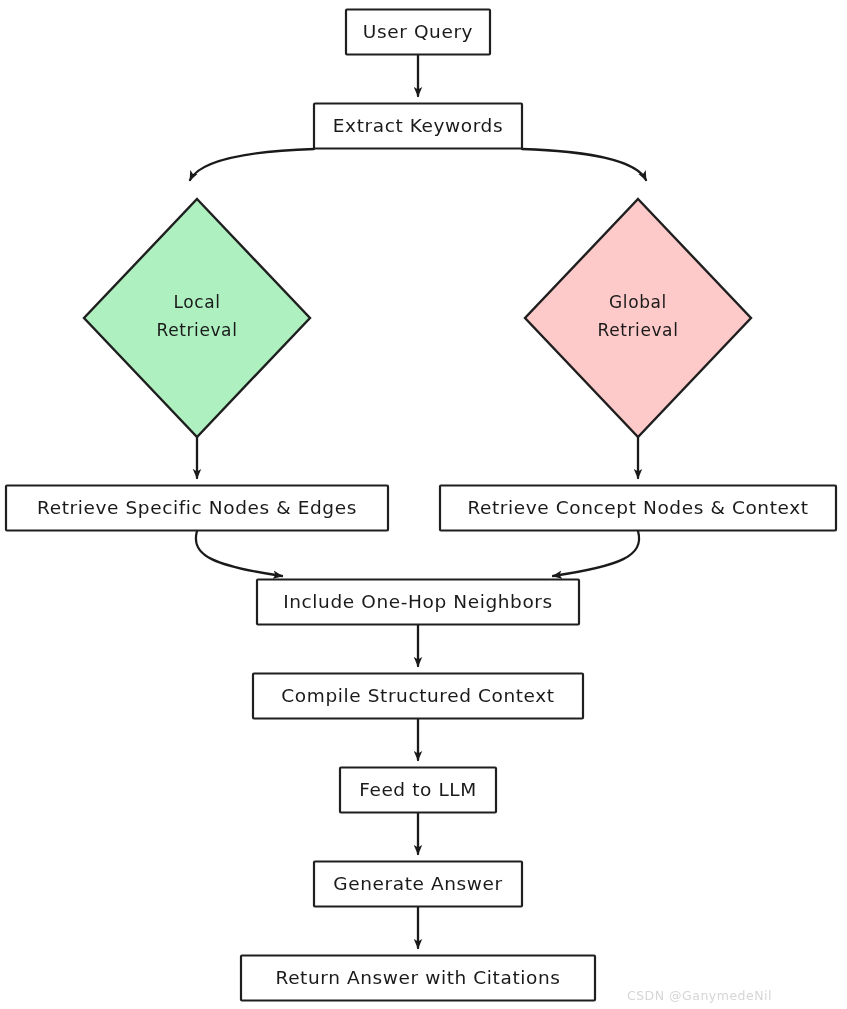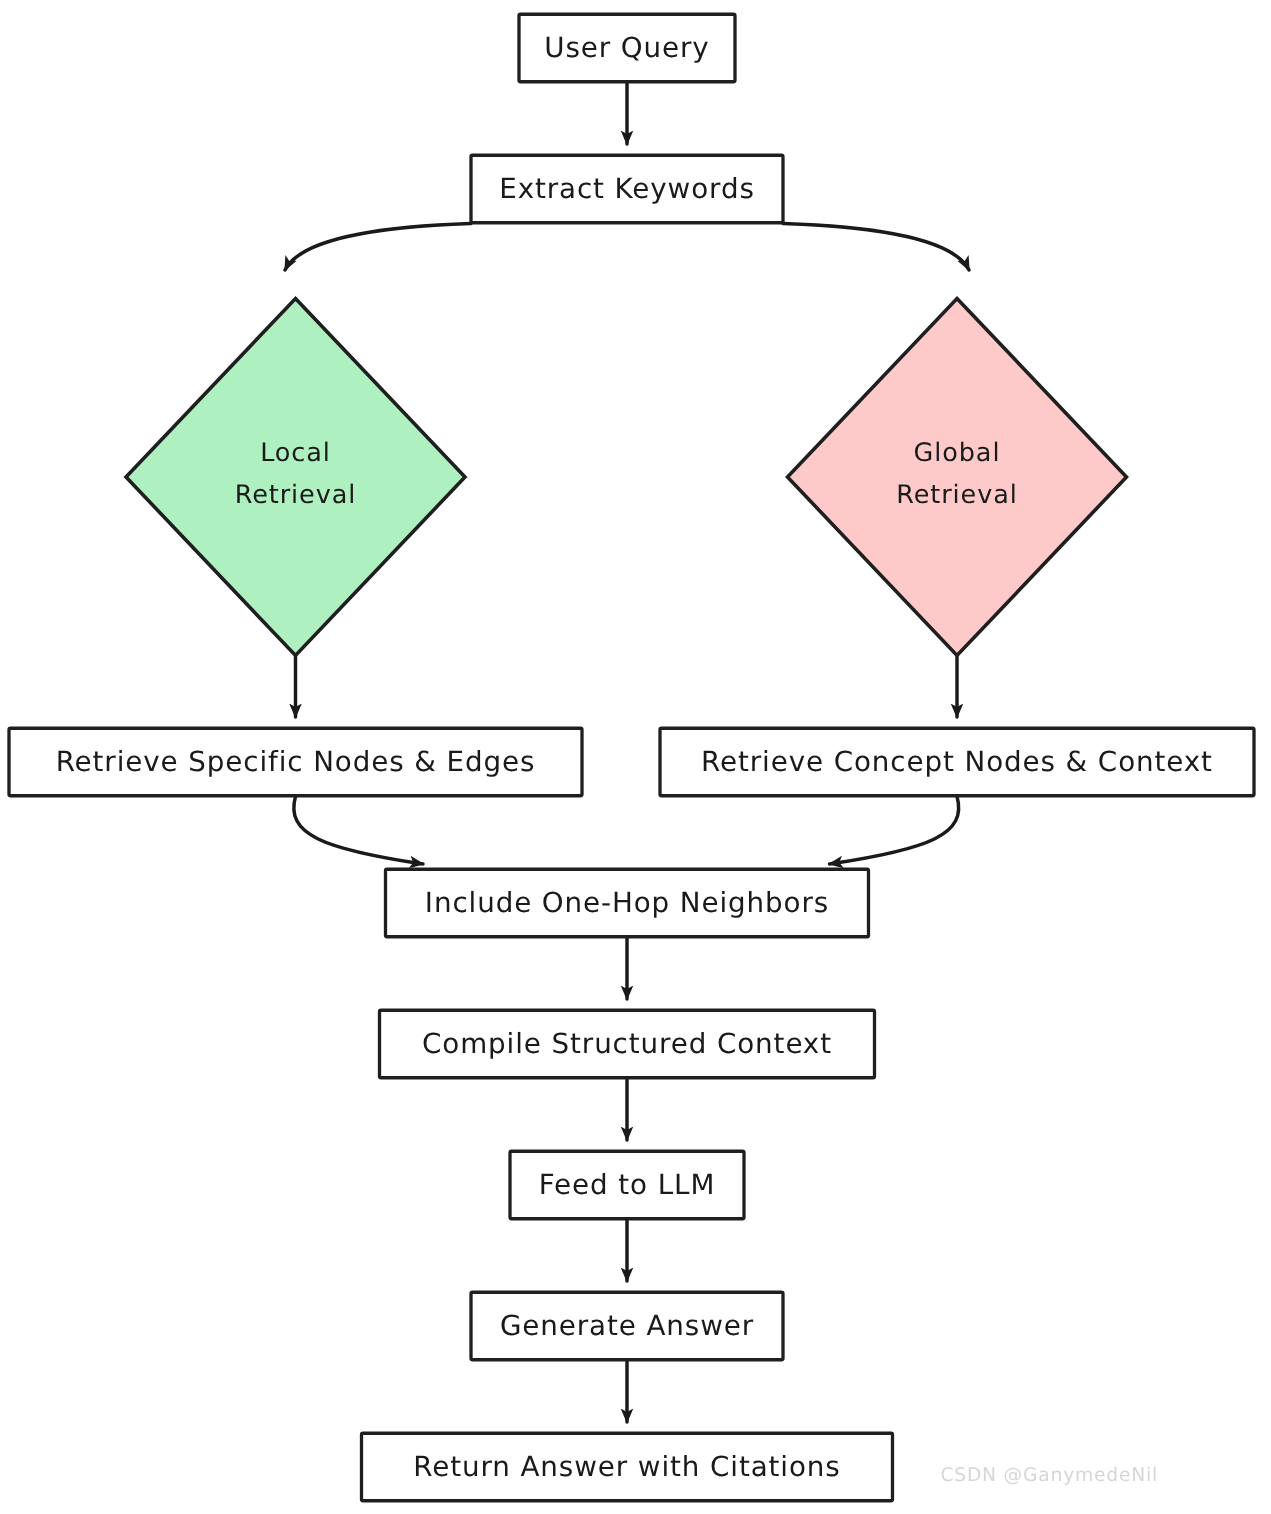--- a/index.html
+++ b/index.html
@@ -49,21 +49,21 @@
     text-anchor: middle;
     dominant-baseline: middle;
     letter-spacing: 0.6px;
   }
   .node-label.small {
     font-size: 17px;
   }
   .watermark-text {
     position: absolute;
     right: 12px;
-    bottom: 19px;
+    bottom: 6px;
     font-family: "DejaVu Sans", sans-serif;
     font-size: 12.5px;
     color: #d6d6d6;
     letter-spacing: 0.5px;
     white-space: nowrap;
     user-select: none;
   }
 </style>
 </head>
 <body>

